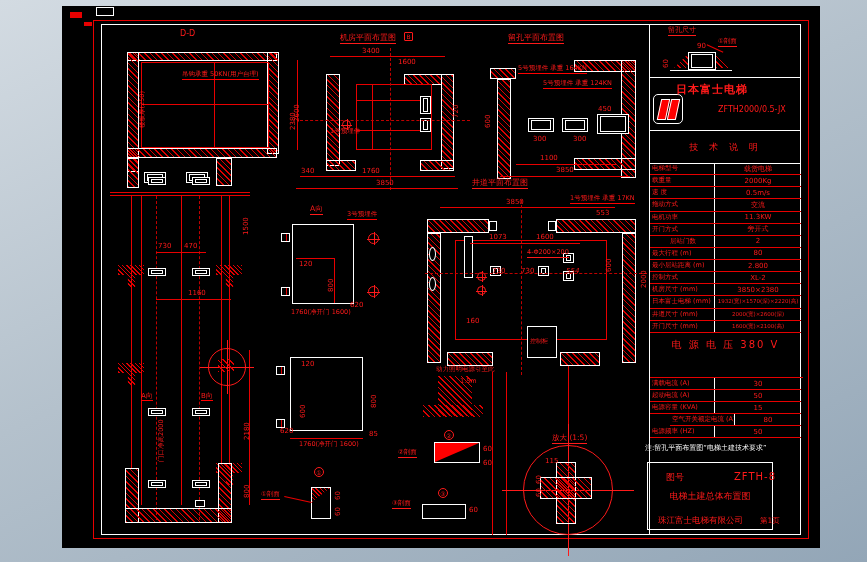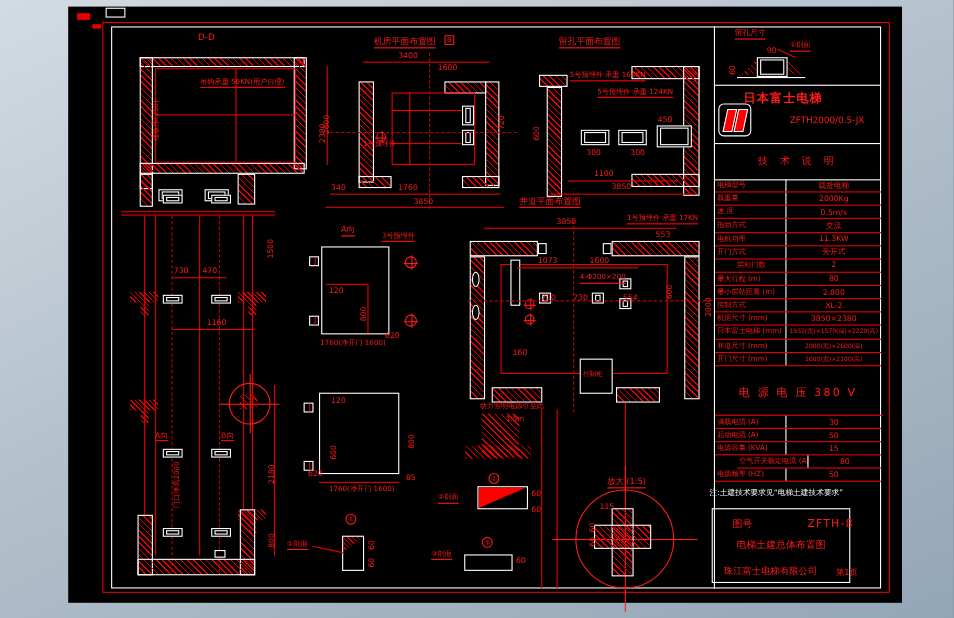--- a/index.html
+++ b/index.html
@@ -336,21 +336,21 @@
     <div class="tb-row" style="height:12.14px;">
         <span class="tb-label">井道尺寸 (mm)</span>
         <span class="tb-val sm">2000(宽)×2600(深)</span>
       </div>
     <div class="tb-row" style="height:12.14px;">
         <span class="tb-label">开门尺寸 (mm)</span>
         <span class="tb-val sm">1600(宽)×2100(高)</span>
       </div>
   </div>
 
-  <div class="lbl" style="left:650px;top:353px;width:151px;text-align:center;font-size:10px;letter-spacing:2px;">电 源 电 压 380 V</div>
+  <div class="lbl" style="left:650px;top:340px;width:151px;text-align:center;font-size:10px;letter-spacing:2px;">电 源 电 压 380 V</div>
   <div class="rline" style="left:650px;top:377px;width:153px;height:1px;"></div>
 
   <div class="abs" style="left:650px;top:378px;width:151px;">
     <div class="tb-row" style="height:12px;">
         <span class="tb-label">满载电流 (A)</span>
         <span class="tb-val">30</span>
       </div>
     <div class="tb-row" style="height:12px;">
         <span class="tb-label">起动电流 (A)</span>
         <span class="tb-val">50</span>
@@ -362,21 +362,21 @@
     <div class="tb-row" style="height:12px;margin-left:20px;">
         <span class="tb-label">空气开关额定电流 (A)</span>
         <span class="tb-val">80</span>
       </div>
     <div class="tb-row" style="height:12px;">
         <span class="tb-label">电源频率 (HZ)</span>
         <span class="tb-val">50</span>
       </div>
   </div>
 
-  <div class="abs white" style="left:645px;top:443px;width:158px;font-size:7px;white-space:nowrap;">注:土建技术要求见“电梯土建技术要求”</div>
+  <div class="abs white" style="left:645px;top:443px;width:158px;font-size:7px;white-space:nowrap;">注:留孔平面布置图“电梯土建技术要求”</div>
 
   <div class="abs" style="left:647px;top:462px;width:126px;height:68px;border:1px solid #fff;box-sizing:border-box;">
     <div class="lbl" style="left:18px;top:10px;font-size:9px;">图号</div>
     <div class="lbl" style="left:86px;top:9px;font-size:10px;letter-spacing:1px;">ZFTH-8</div>
     <div class="lbl" style="left:0;top:29px;width:100%;text-align:center;font-size:9px;">电梯土建总体布置图</div>
     <div class="lbl" style="left:10px;top:53px;font-size:8.5px;">珠江富士电梯有限公司</div>
     <div class="lbl" style="left:112px;top:54px;font-size:7.5px;">第1页</div>
   </div>
 </div>
 

